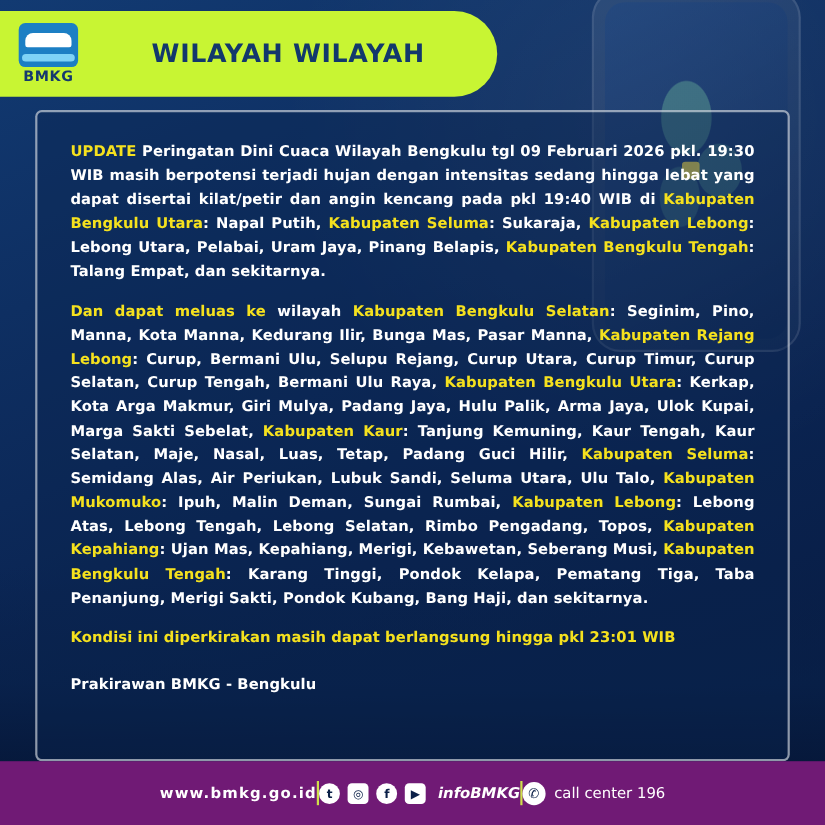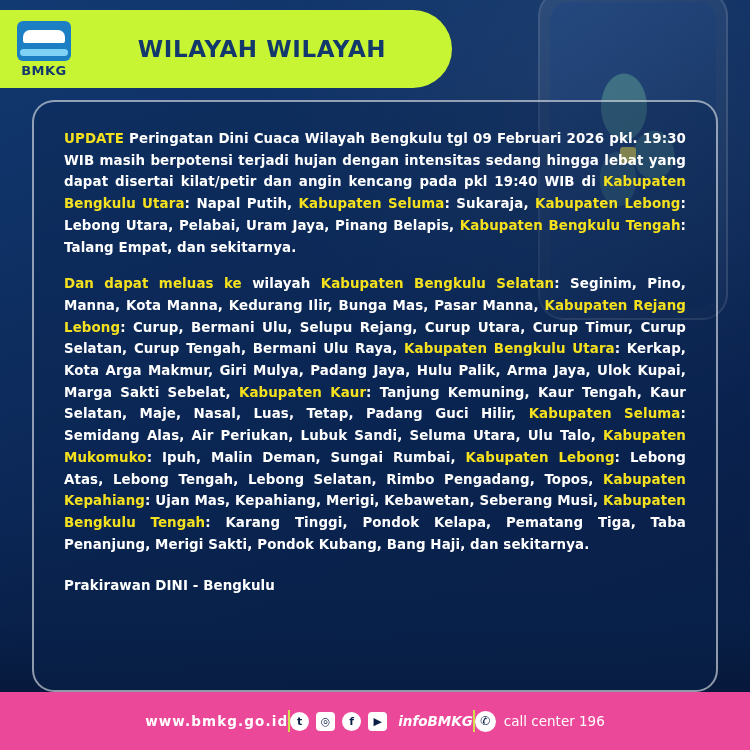--- a/index.html
+++ b/index.html
@@ -119,21 +119,21 @@
     line-height: 1.22;
     white-space: nowrap;
   }
 
   
   .card {
     position: absolute;
     left: 32px; top: 100px;
     width: 686px; height: 592px;
     border: 2px solid rgba(255,255,255,0.55);
-    border-radius: 22px;
+    border-radius: 6px;
     background: rgba(10,36,80,0.38);
     padding: 26px 30px;
     z-index: 4;
   }
   .body-text {
     font-family: "DejaVu Sans", sans-serif;
     font-size: 13.4px;
     line-height: 1.62;
     color: #ffffff;
     font-weight: bold;
@@ -144,21 +144,21 @@
   .para { margin-bottom: 15px; }
   .para:last-child { margin-bottom: 0; }
   .para-gap { }
   .sign { margin-top: 20px; font-weight: bold; }
 
   
   .footer {
     position: absolute;
     left: 0; bottom: 0;
     width: 750px; height: 58px;
-    background: #ec4899;
+    background: #701a75;
     display: flex;
     align-items: center;
     justify-content: center;
     z-index: 6;
   }
   .footer .site {
     color: #ffffff;
     font-size: 13.5px;
     font-weight: bold;
     letter-spacing: 1.1px;
@@ -230,21 +230,22 @@
   </div>
   <div class="header-titles">
     <div class="line">WILAYAH WILAYAH</div>
   </div>
 </div>
 
 <div class="card">
   <div class="body-text">
     <div class="para" id="p1"><span class="hl">UPDATE</span><span> Peringatan Dini Cuaca Wilayah Bengkulu tgl 09 Februari 2026 pkl. 19:30 WIB masih berpotensi terjadi hujan dengan intensitas sedang hingga lebat yang dapat disertai kilat/petir dan angin kencang pada pkl 19:40 WIB di </span><span class="hl">Kabupaten Bengkulu Utara</span><span>: Napal Putih, </span><span class="hl">Kabupaten Seluma</span><span>: Sukaraja, </span><span class="hl">Kabupaten Lebong</span><span>: Lebong Utara, Pelabai, Uram Jaya, Pinang Belapis, </span><span class="hl">Kabupaten Bengkulu Tengah</span><span>: Talang Empat, dan sekitarnya.</span></div>
     <div class="para para-gap" id="p2"><span class="hl">Dan dapat meluas ke</span><span> wilayah </span><span class="hl">Kabupaten Bengkulu Selatan</span><span>: Seginim, Pino, Manna, Kota Manna, Kedurang Ilir, Bunga Mas, Pasar Manna, </span><span class="hl">Kabupaten Rejang Lebong</span><span>: Curup, Bermani Ulu, Selupu Rejang, Curup Utara, Curup Timur, Curup Selatan, Curup Tengah, Bermani Ulu Raya, </span><span class="hl">Kabupaten Bengkulu Utara</span><span>: Kerkap, Kota Arga Makmur, Giri Mulya, Padang Jaya, Hulu Palik, Arma Jaya, Ulok Kupai, Marga Sakti Sebelat, </span><span class="hl">Kabupaten Kaur</span><span>: Tanjung Kemuning, Kaur Tengah, Kaur Selatan, Maje, Nasal, Luas, Tetap, Padang Guci Hilir, </span><span class="hl">Kabupaten Seluma</span><span>: Semidang Alas, Air Periukan, Lubuk Sandi, Seluma Utara, Ulu Talo, </span><span class="hl">Kabupaten Mukomuko</span><span>: Ipuh, Malin Deman, Sungai Rumbai, </span><span class="hl">Kabupaten Lebong</span><span>: Lebong Atas, Lebong Tengah, Lebong Selatan, Rimbo Pengadang, Topos, </span><span class="hl">Kabupaten Kepahiang</span><span>: Ujan Mas, Kepahiang, Merigi, Kebawetan, Seberang Musi, </span><span class="hl">Kabupaten Bengkulu Tengah</span><span>: Karang Tinggi, Pondok Kelapa, Pematang Tiga, Taba Penanjung, Merigi Sakti, Pondok Kubang, Bang Haji, dan sekitarnya.</span></div>
-    <div class="sign">Prakirawan DINI - Bengkulu</div>
+    <div class="para para-gap" id="p3"><span class="hl">Kondisi ini diperkirakan masih dapat berlangsung hingga pkl 23:01 WIB</span></div>
+    <div class="sign">Prakirawan BMKG - Bengkulu</div>
   </div>
 </div>
 
 <div class="footer">
   <span class="site">www.bmkg.go.id</span>
   <span class="divider"></span>
   <span class="social">
     <span class="sicon round">t</span>
     <span class="sicon">◎</span>
     <span class="sicon round">f</span>

